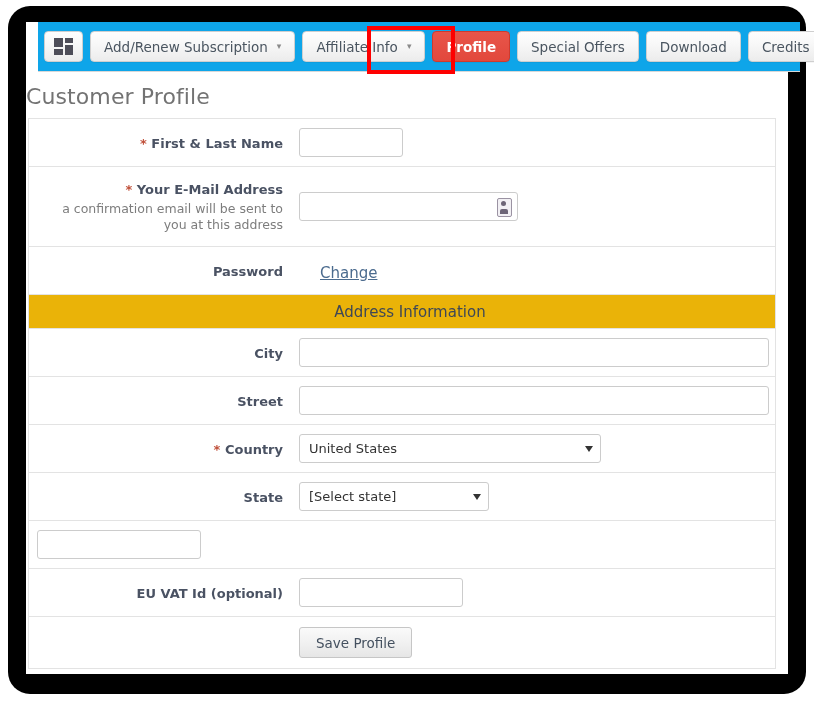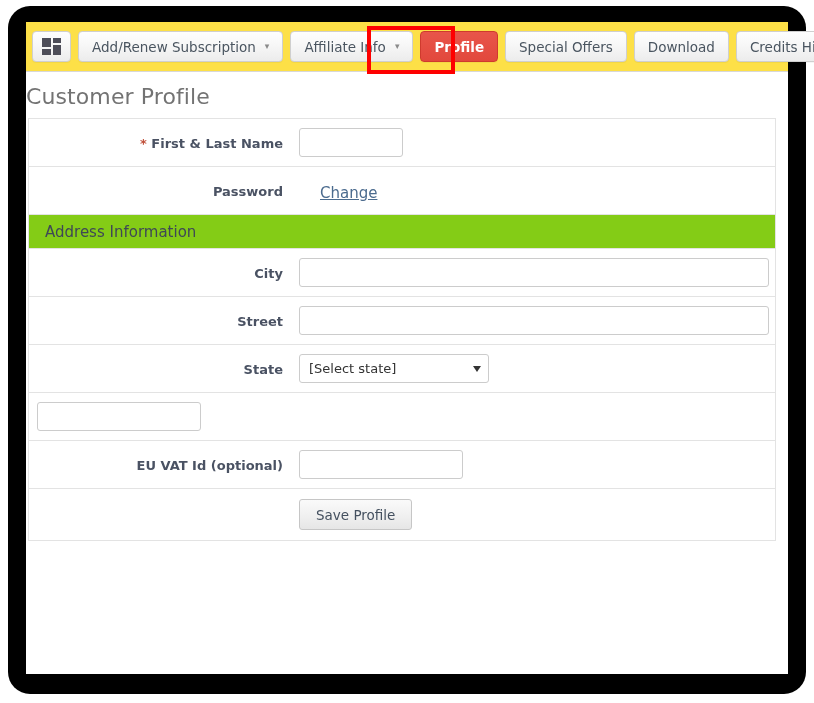--- a/index.html
+++ b/index.html
@@ -30,25 +30,25 @@
     left: 26px;
     top: 22px;
     width: 762px;
     height: 652px;
     background: #ffffff;
   }
 
   
   .toolbar {
     position: absolute;
-    left: 0;
+    left: 12px;
     top: 0;
     width: 762px;
     height: 50px;
-    background: #fde047;
+    background: #0ea5e9;
     border-bottom: 1px solid #d8d8d8;
     box-sizing: border-box;
   }
   .toolbar-row {
     position: absolute;
     left: 6px;
     top: 9px;
     display: flex;
     align-items: center;
     gap: 7px;
@@ -225,23 +225,24 @@
   a.linklike {
     color: #4b6b8e;
     font-size: 15px;
     text-decoration: underline;
     font-family: "DejaVu Sans", sans-serif;
     margin-left: 21px;
   }
 
   
   .frow.section {
-    background: #84cc16;
+    background: #eab308;
     min-height: 34px;
     align-items: center;
+    justify-content: center;
   }
   .section-title {
     padding: 7px 0 7px 16px;
     font-size: 15px;
     color: #3f4856;
     font-weight: normal;
     font-family: "DejaVu Sans", sans-serif;
   }
 
   
@@ -347,20 +348,33 @@
     <div class="frow">
       <div class="fcell-label">
         <span class="req">*</span>
         <span>First &amp; Last Name</span>
       </div>
       <div class="fcell-field">
         <input class="txt w-short" type="text" value="" style="">
       </div>
     </div>
 
+    <div class="frow">
+      <div class="fcell-label">
+        <span class="req">*</span>
+        <span>Your E-Mail Address</span>
+        <span class="hint">a confirmation email will be sent to you at this address</span>
+      </div>
+      <div class="fcell-field">
+        <span class="email-wrap">
+          <input class="txt w-email" type="text" value="" style="">
+          <span class="contact-icon"></span>
+        </span>
+      </div>
+    </div>
 
     <div class="frow">
       <div class="fcell-label">Password</div>
       <div class="fcell-field" style="padding-top:13px;">
         <a href="#" class="linklike">Change</a>
       </div>
     </div>
 
     <div class="frow section">
       <div class="section-title">Address Information</div>
@@ -373,20 +387,32 @@
       </div>
     </div>
 
     <div class="frow">
       <div class="fcell-label">Street</div>
       <div class="fcell-field">
         <input class="txt w-wide" type="text" value="" style="">
       </div>
     </div>
 
+    <div class="frow">
+      <div class="fcell-label">
+        <span class="req">*</span>
+        <span>Country</span>
+      </div>
+      <div class="fcell-field">
+        <span class="sel country">
+          <span>United States</span>
+          <span class="arrow"></span>
+        </span>
+      </div>
+    </div>
 
     <div class="frow">
       <div class="fcell-label">State</div>
       <div class="fcell-field">
         <span class="sel state">
           <span>[Select state]</span>
           <span class="arrow"></span>
         </span>
       </div>
     </div>

